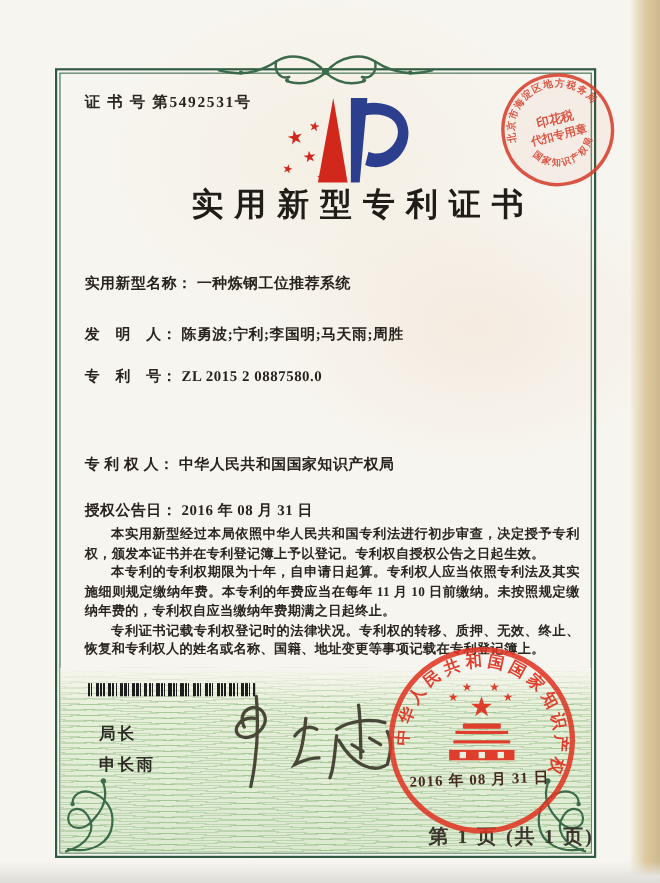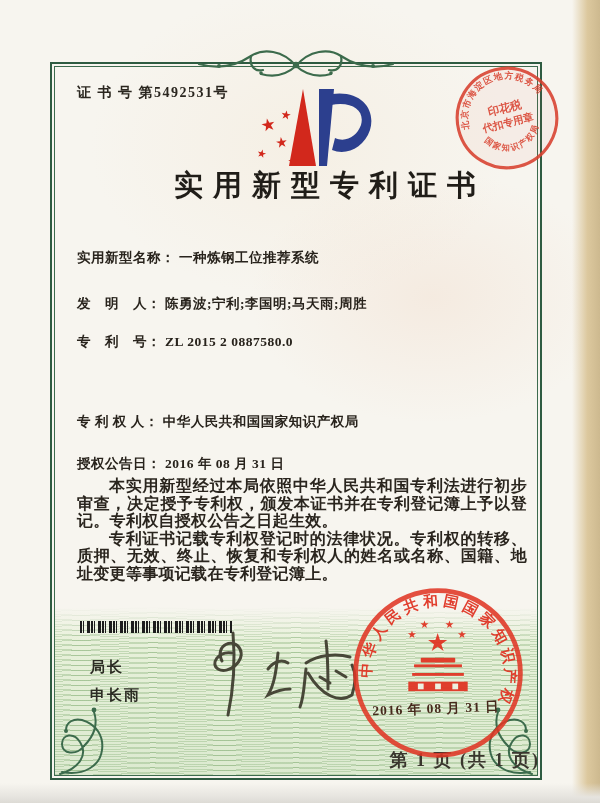--- a/index.html
+++ b/index.html
@@ -33,21 +33,21 @@
   .corner.right{right:2px;transform:scaleX(-1);}
   .cert-no{position:absolute;left:25px;top:20px;font-size:14px;font-weight:bold;
     letter-spacing:1.5px;color:#2a261f;}
   .logo{position:absolute;left:190px;top:22px;}
   .title{position:absolute;left:0;top:102px;width:100%;margin:0;text-align:center;
     font-size:29px;font-weight:bold;letter-spacing:10px;color:#201d18;text-indent:10px;padding-left:29px;}
   .field-row{position:absolute;left:25px;font-size:13.5px;font-weight:bold;color:#28231c;
     letter-spacing:.5px;white-space:nowrap;}
   .field-row .val{margin-left:4px;}
   .body-text{position:absolute;left:25px;top:413px;width:450px;color:#2a251e;
-    font-size:16px;line-height:17.5px;text-align:justify;}
+    font-size:12px;line-height:17.5px;text-align:justify;}
   .body-text p{margin:0;text-indent:2em;font-weight:bold;letter-spacing:.3px;}
   .barcode{position:absolute;left:28px;top:557px;width:152px;height:12px;z-index:2;
     background:
       repeating-linear-gradient(90deg,#1d1d1d 0 2px, transparent 2px 3px,
         #1d1d1d 3px 4px, transparent 4px 7px, #1d1d1d 7px 10px, transparent 10px 11px);}
   .official{position:absolute;left:38px;z-index:2;font-family:"Liberation Sans","DejaVu Sans",sans-serif;
     font-weight:bold;font-size:15px;color:#2c2c24;letter-spacing:2px;text-align:center;}
   .official.title-line{top:594px;}
   .official.name-line{top:622px;}
   .signature{position:absolute;left:132px;top:565px;z-index:2;}
@@ -137,20 +137,21 @@
     </div>
     <div class="field-row" style="top:349px">
       <span>专 利 权 人：</span><span class="val">中华人民共和国国家知识产权局</span>
     </div>
     <div class="field-row" style="top:391px">
       <span>授权公告日：</span><span class="val">2016 年 08 月 31 日</span>
     </div>
 
     <div class="body-text">
       <p>本实用新型经过本局依照中华人民共和国专利法进行初步审查，决定授予专利权，颁发本证书并在专利登记簿上予以登记。专利权自授权公告之日起生效。</p>
+      <p>本专利的专利权期限为十年，自申请日起算。专利权人应当依照专利法及其实施细则规定缴纳年费。本专利的年费应当在每年 11 月 10 日前缴纳。未按照规定缴纳年费的，专利权自应当缴纳年费期满之日起终止。</p>
       <p>专利证书记载专利权登记时的法律状况。专利权的转移、质押、无效、终止、恢复和专利权人的姓名或名称、国籍、地址变更等事项记载在专利登记簿上。</p>
     </div>
 
     <div class="barcode"></div>
 
     <div class="official title-line">局长</div>
     <div class="official name-line">申长雨</div>
 
     <svg class="signature" width="180" height="92" viewBox="0 0 180 92">
       <g stroke="#3c3a2c" stroke-width="3" fill="none" stroke-linecap="round" opacity=".92">

